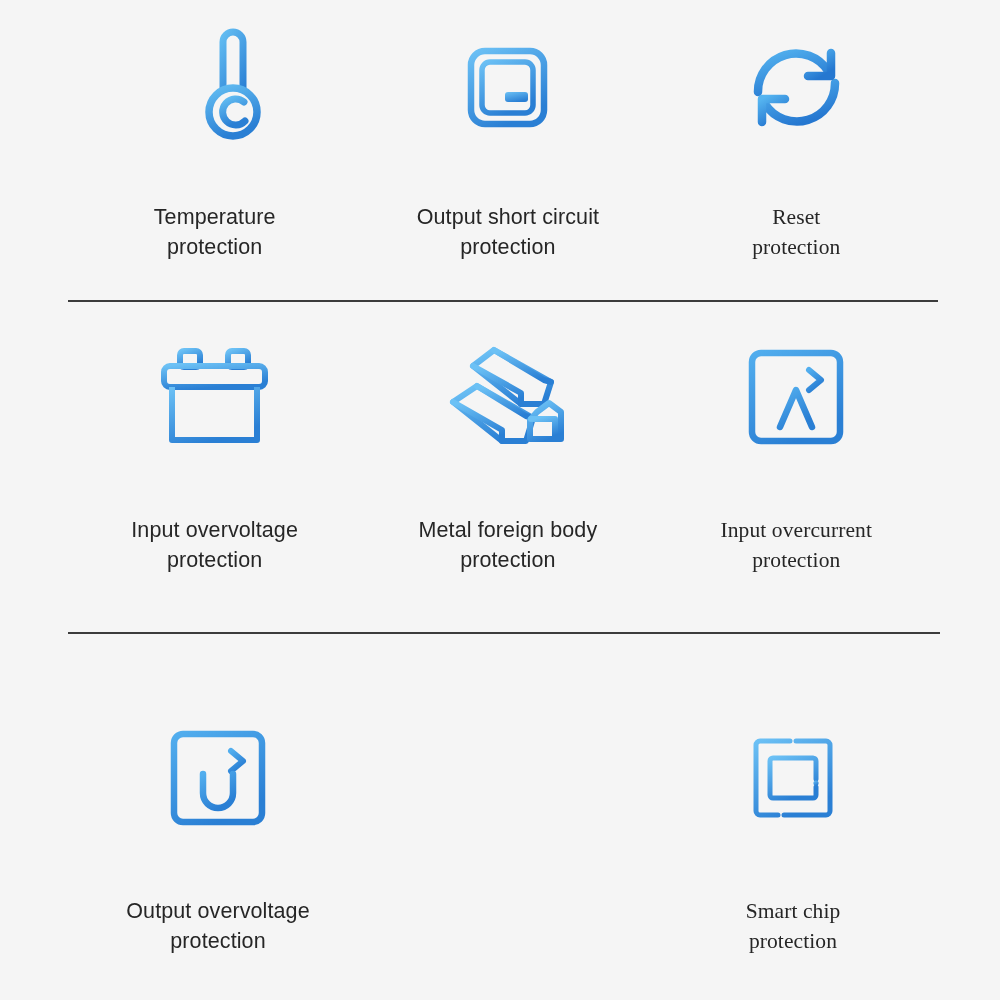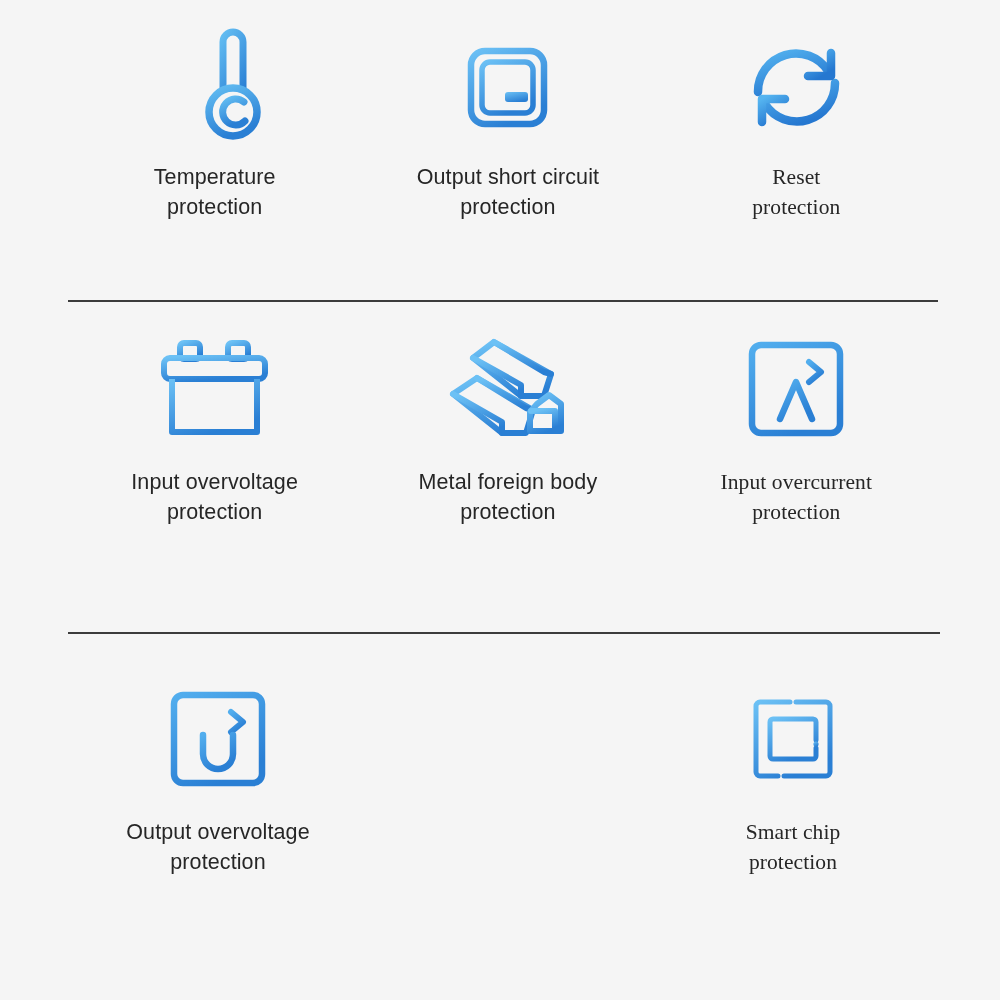--- a/index.html
+++ b/index.html
@@ -22,28 +22,29 @@
   }
   .feature-row {
     display: flex;
     flex-direction: row;
     align-items: flex-start;
     justify-content: space-between;
     padding: 0 62px 0 68px;
     box-sizing: border-box;
   }
   .row-1 { height: 300px; padding-top: 28px; }
-  .row-2 { height: 330px; padding-top: 24px; }
-  .row-3 { height: 310px; padding-top: 42px; }
+  .row-2 { height: 330px; padding-top: 32px; }
+  .row-3 { height: 310px; padding-top: 42px; margin-top: 39px; }
 
   .feature-cell {
     width: 300px;
     display: flex;
     flex-direction: column;
     align-items: center;
+    gap: 40px;
   }
   .cell-a { width: 300px; }
   .cell-b { width: 300px; justify-content: space-between; }
   .cell-c { width: 290px; font-family: Liberation Serif, serif; }
 
   .icon-wrap {
     height: 118px;
     display: flex;
     align-items: center;
     justify-content: center;

